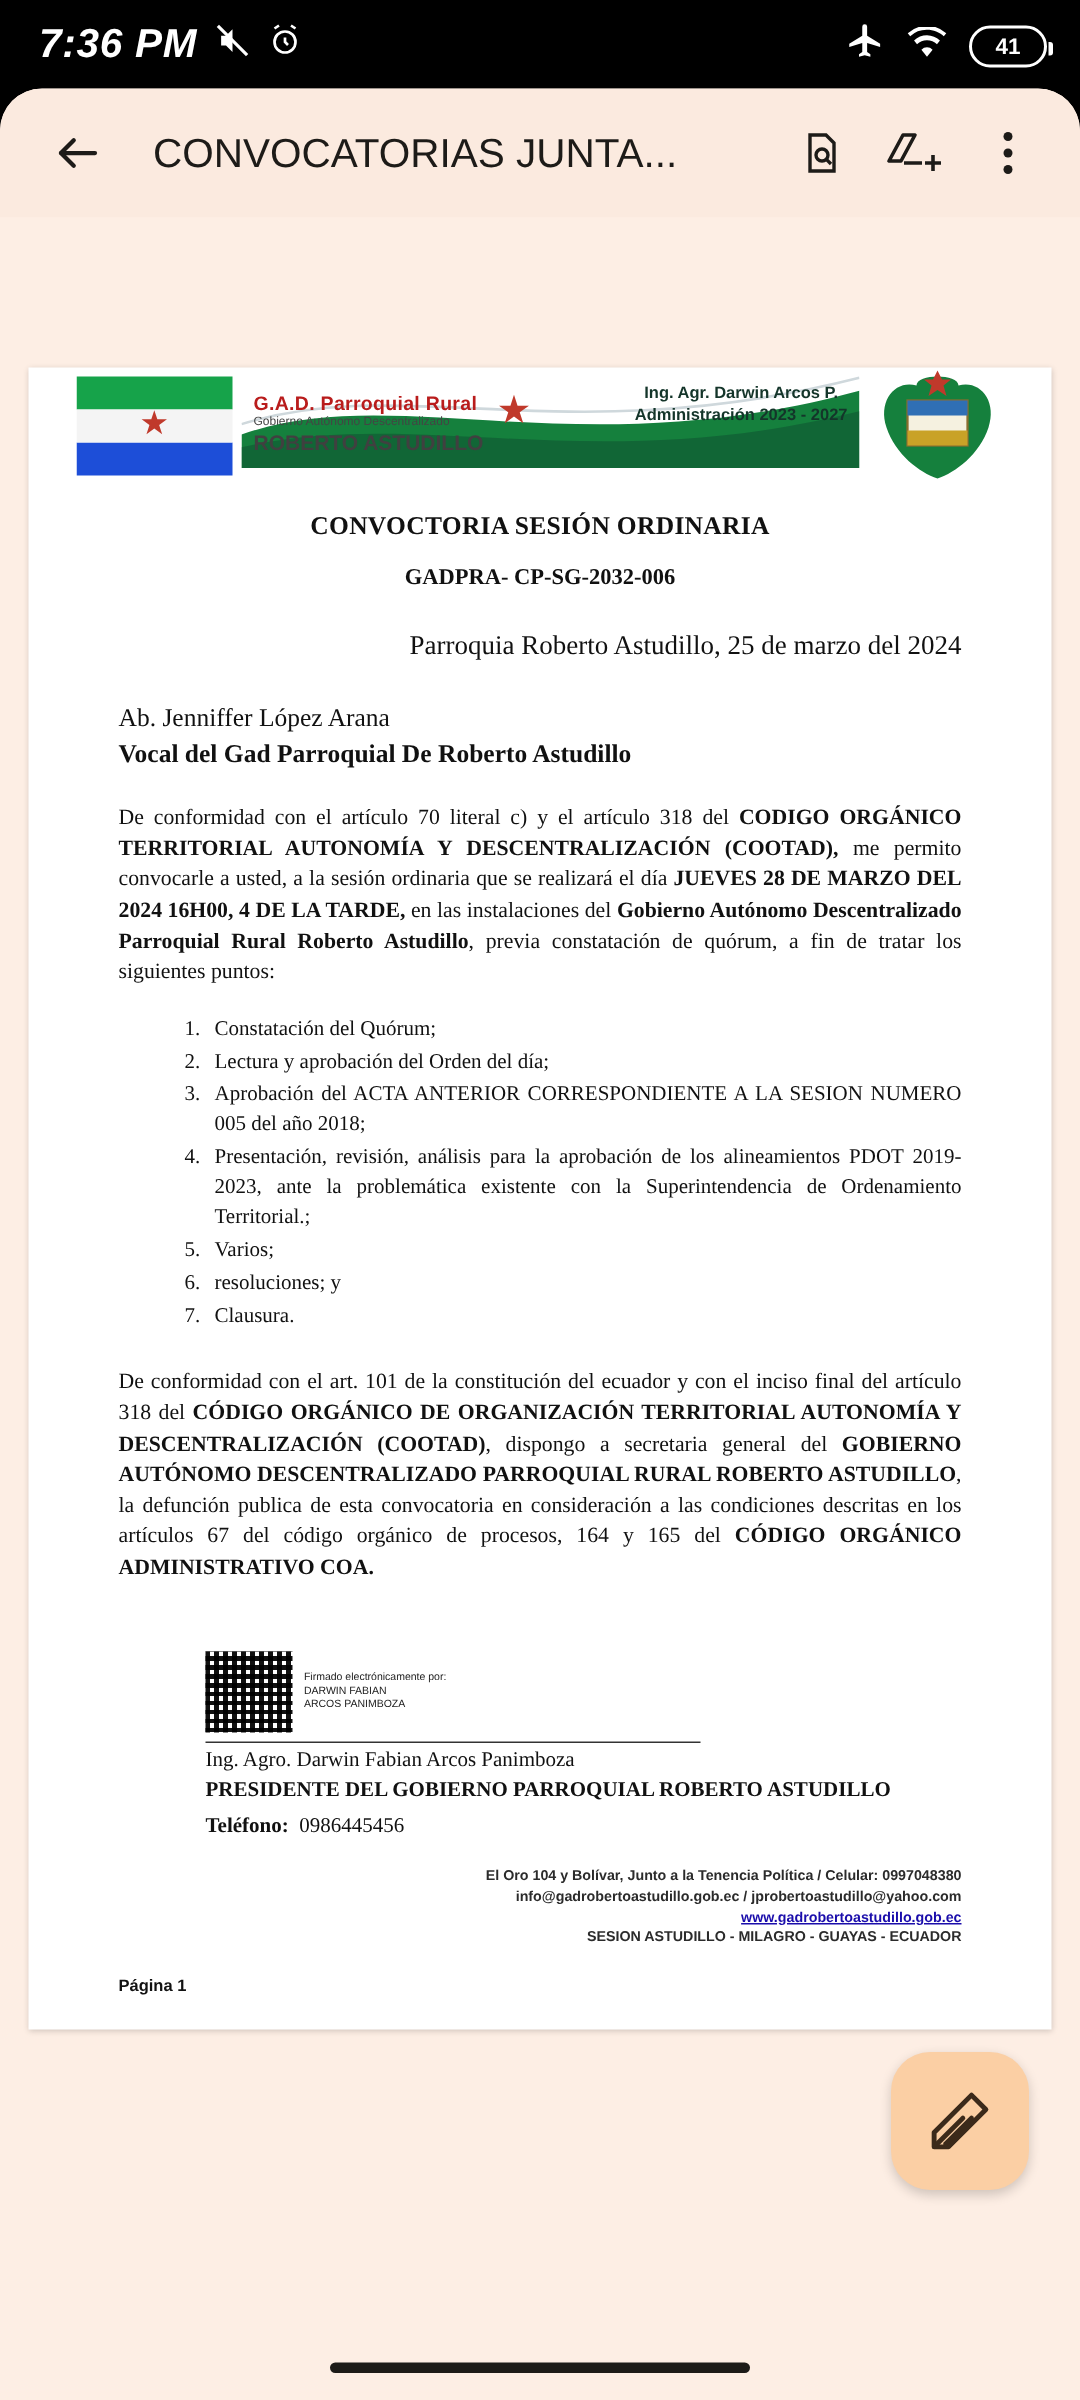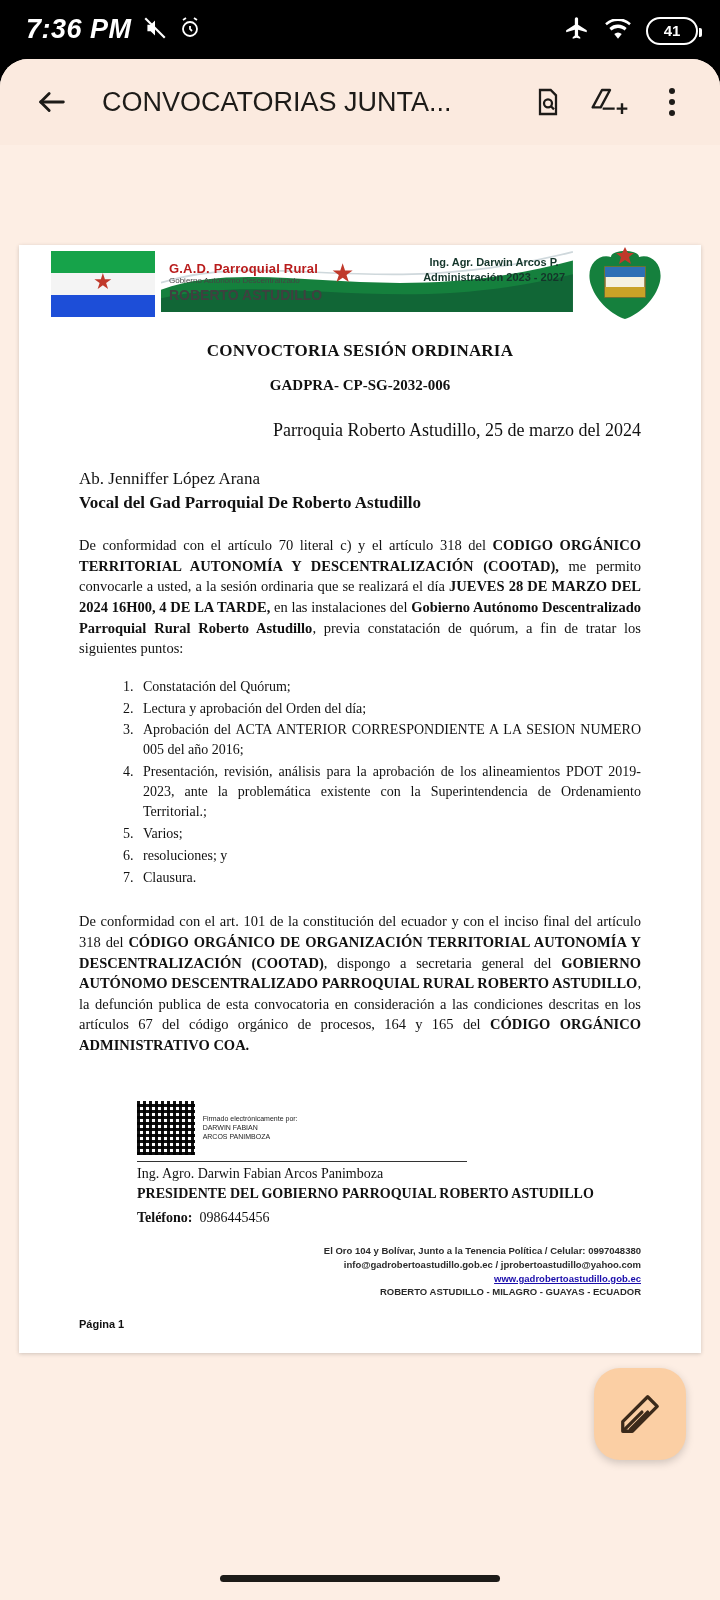--- a/index.html
+++ b/index.html
@@ -404,21 +404,21 @@
             <div class="role">Vocal del Gad Parroquial De Roberto Astudillo</div>
           </div>
 
           <p class="para">
             <span>De conformidad con el artículo 70 literal c) y el artículo 318 del </span><b>CODIGO ORGÁNICO TERRITORIAL AUTONOMÍA Y DESCENTRALIZACIÓN (COOTAD),</b><span> me permito convocarle a usted, a la sesión ordinaria que se realizará el día </span><b>JUEVES 28 DE MARZO DEL 2024 16H00, 4 DE LA TARDE,</b><span> en las instalaciones del </span><b>Gobierno Autónomo Descentralizado Parroquial Rural Roberto Astudillo</b><span>, previa constatación de quórum, a fin de tratar los siguientes puntos:</span>
           </p>
 
           <ol class="points">
             <li>Constatación del Quórum;</li>
             <li>Lectura y aprobación del Orden del día;</li>
-            <li>Aprobación del ACTA ANTERIOR CORRESPONDIENTE A LA SESION NUMERO 005 del año 2016;</li>
+            <li>Aprobación del ACTA ANTERIOR CORRESPONDIENTE A LA SESION NUMERO 005 del año 2018;</li>
             <li>Presentación, revisión, análisis para la aprobación de los alineamientos PDOT 2019-2023, ante la problemática existente con la Superintendencia de Ordenamiento Territorial.;</li>
             <li>Varios;</li>
             <li>resoluciones; y</li>
             <li>Clausura.</li>
           </ol>
 
           <p class="para" style="margin-top:24px">
             <span>De conformidad con el art. 101 de la constitución del ecuador y con el inciso final del artículo 318 del </span><b>CÓDIGO ORGÁNICO DE ORGANIZACIÓN TERRITORIAL AUTONOMÍA Y DESCENTRALIZACIÓN (COOTAD)</b><span>, dispongo a secretaria general del </span><b>GOBIERNO AUTÓNOMO DESCENTRALIZADO PARROQUIAL RURAL ROBERTO ASTUDILLO</b><span>, la defunción publica de esta convocatoria en consideración a las condiciones descritas en los artículos 67 del código orgánico de procesos, 164 y 165 del </span><b>CÓDIGO ORGÁNICO ADMINISTRATIVO COA.</b>
           </p>
 
@@ -438,21 +438,21 @@
             <div class="contact">
               <b>Teléfono:</b>&nbsp;
               <span>0986445456</span>
             </div>
           </div>
 
           <div class="footer">
             <div>El Oro 104 y Bolívar, Junto a la Tenencia Política / Celular: 0997048380</div>
             <div>info@gadrobertoastudillo.gob.ec / jprobertoastudillo@yahoo.com</div>
             <div class="www">www.gadrobertoastudillo.gob.ec</div>
-            <div>ROBERTO ASTUDILLO - MILAGRO - GUAYAS - ECUADOR</div>
+            <div>SESION ASTUDILLO - MILAGRO - GUAYAS - ECUADOR</div>
           </div>
 
           <div class="pagenum">Página 1</div>
         </div>
       </div>
 
       <div class="fab">
         <svg width="46" height="46" viewBox="0 0 24 24" fill="none" stroke="#3b2a1a" stroke-width="1.7" stroke-linecap="round" stroke-linejoin="round">
           <path d="M16 3l5 5L8 21H3v-5L16 3z"></path>
           <line x1="4" y1="20" x2="13" y2="11"></line>

